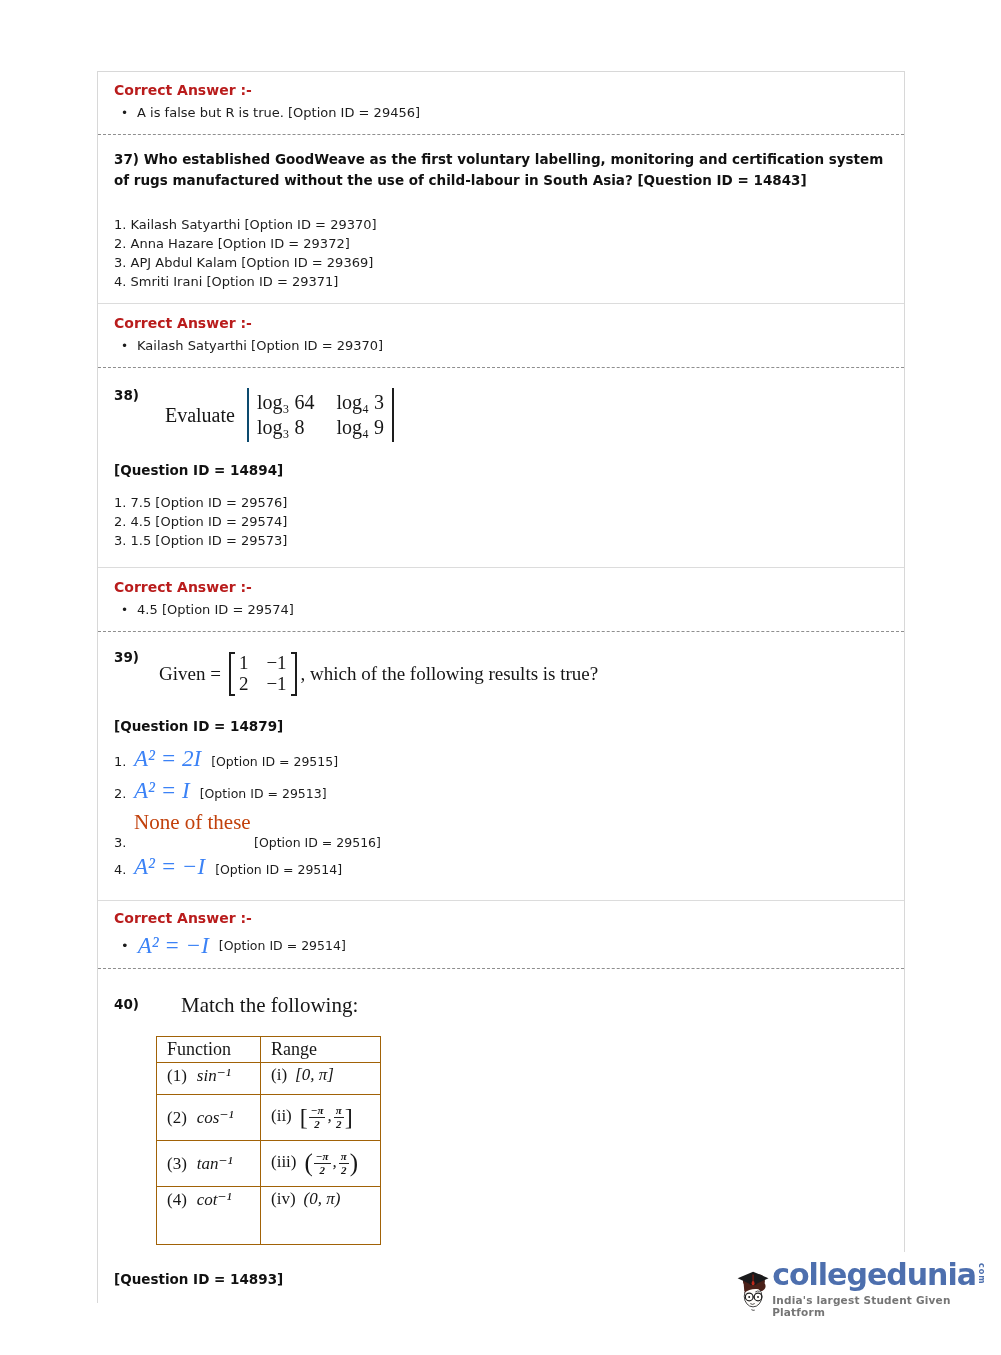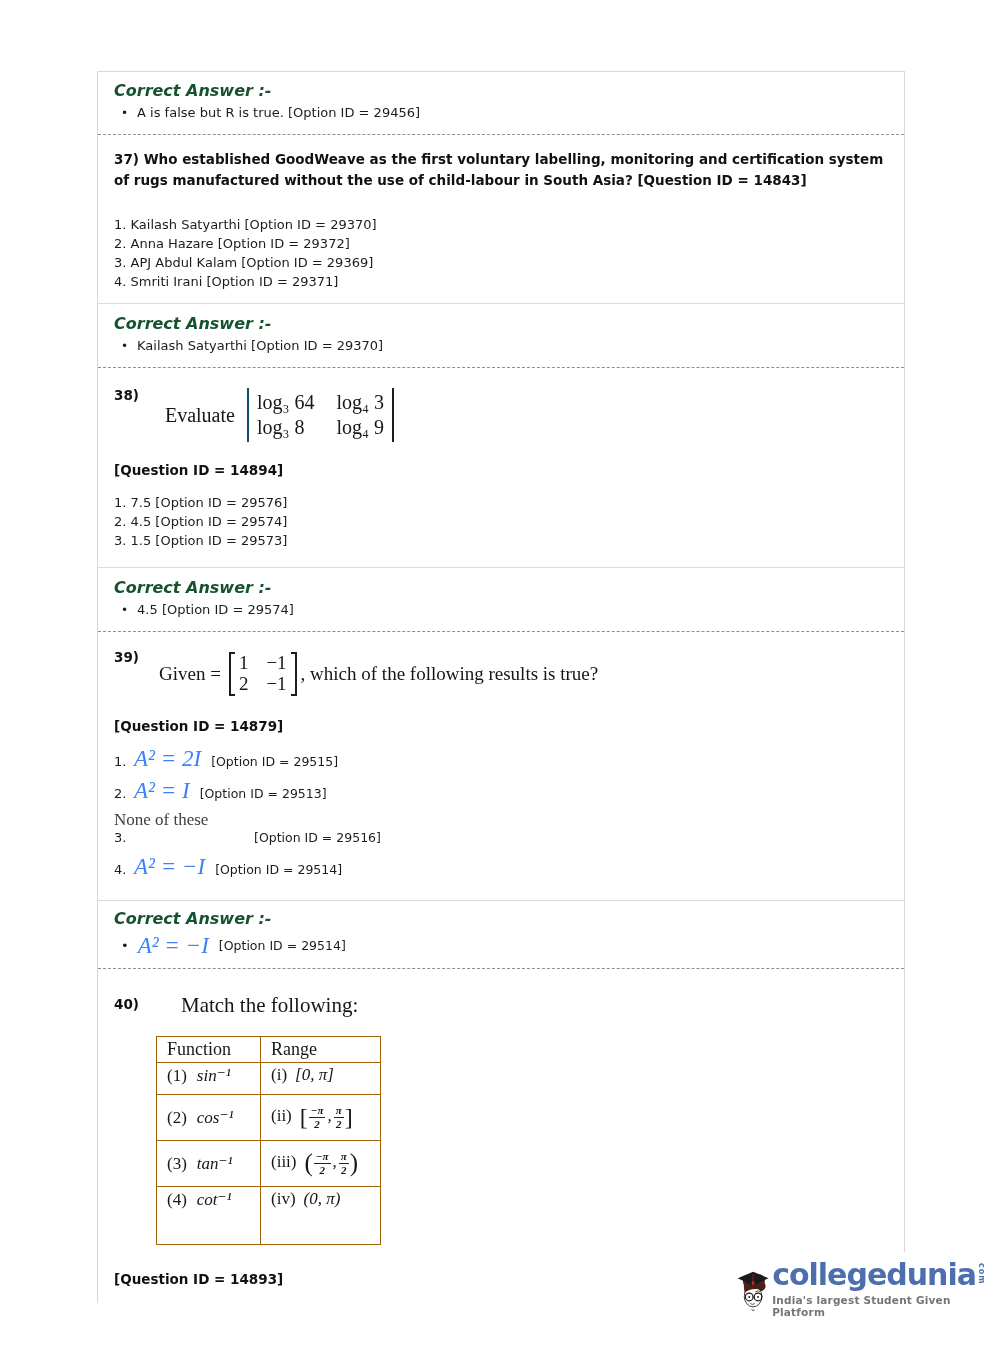--- a/index.html
+++ b/index.html
@@ -10,21 +10,21 @@
     color:#1c1c1c;
   }
   .content {
     position:absolute; left:97px; top:71px; width:808px;
     border:1px solid #d8d8d8; border-bottom:none; background:#fff;
   }
   .sep-dashed { border-top:1px dashed #8f8f8f; height:0; }
   .sep-solid  { border-top:1px solid #dcdcdc; height:0; }
 
   section { padding:10px 16px 11px 16px; }
-  .ca-heading { font-weight:bold; font-size:16px; line-height:19px; color:#14532d;font-style:italic; }
+  .ca-heading { font-weight:bold; font-size:14px; line-height:19px; color:#b91c1c; }
   .bullet-row { display:flex; align-items:baseline; font-size:13px; line-height:19px; margin-top:3px; }
   .blt { margin:0 9px 0 7px; font-size:12px; }
 
   .q-title { font-weight:bold; font-size:13.5px; line-height:21px; color:#111; }
   .q37 { padding:14px 16px 12px 16px; }
   .opt-list { list-style:none; margin-top:24px; }
   .opt-list li { font-size:13px; line-height:19px; }
 
   .qnum { font-weight:bold; font-size:13.5px; line-height:19px; color:#111; }
   .qid  { font-weight:bold; font-size:13.5px; color:#111; }
@@ -53,22 +53,22 @@
   .f39 .suffix { margin-left:4px; }
   .q39 .qid { margin-top:22px; display:block; }
   .opts39 { margin-top:12px; }
   .o39 { display:flex; align-items:baseline; min-height:32px; }
   .o39 .n { font-size:13px; width:20px; }
   .m { font-family:"Liberation Serif","DejaVu Serif",serif; font-style:italic;
        font-size:23px; color:#3b82f6; margin-right:10px; }
   .oid { font-size:12.5px; }
   .o39-none { min-height:44px; }
   .none-wrap { display:flex; flex-direction:column; }
-  .none-math { font-family:"Liberation Serif","DejaVu Serif",serif; font-size:17px;
-               color:#404040; }
+  .none-math { font-family:"Liberation Serif","DejaVu Serif",serif; font-size:21px;
+               color:#c2410c; margin-left:20px; }
   .none-line { display:flex; align-items:baseline; }
   .none-line .oid { margin-left:120px; }
   .ans-math-row { display:flex; align-items:center; margin-top:4px; min-height:28px; }
   .ans-math-row .blt { font-size:13px; }
 
   
   .q40 { padding:26px 16px 16px 16px; }
   .q40-head { display:flex; align-items:flex-start; }
   .q40-title { font-family:"Liberation Serif","DejaVu Serif",serif; font-size:21px;
                color:#161616; margin-left:42px; margin-top:-2px; }

